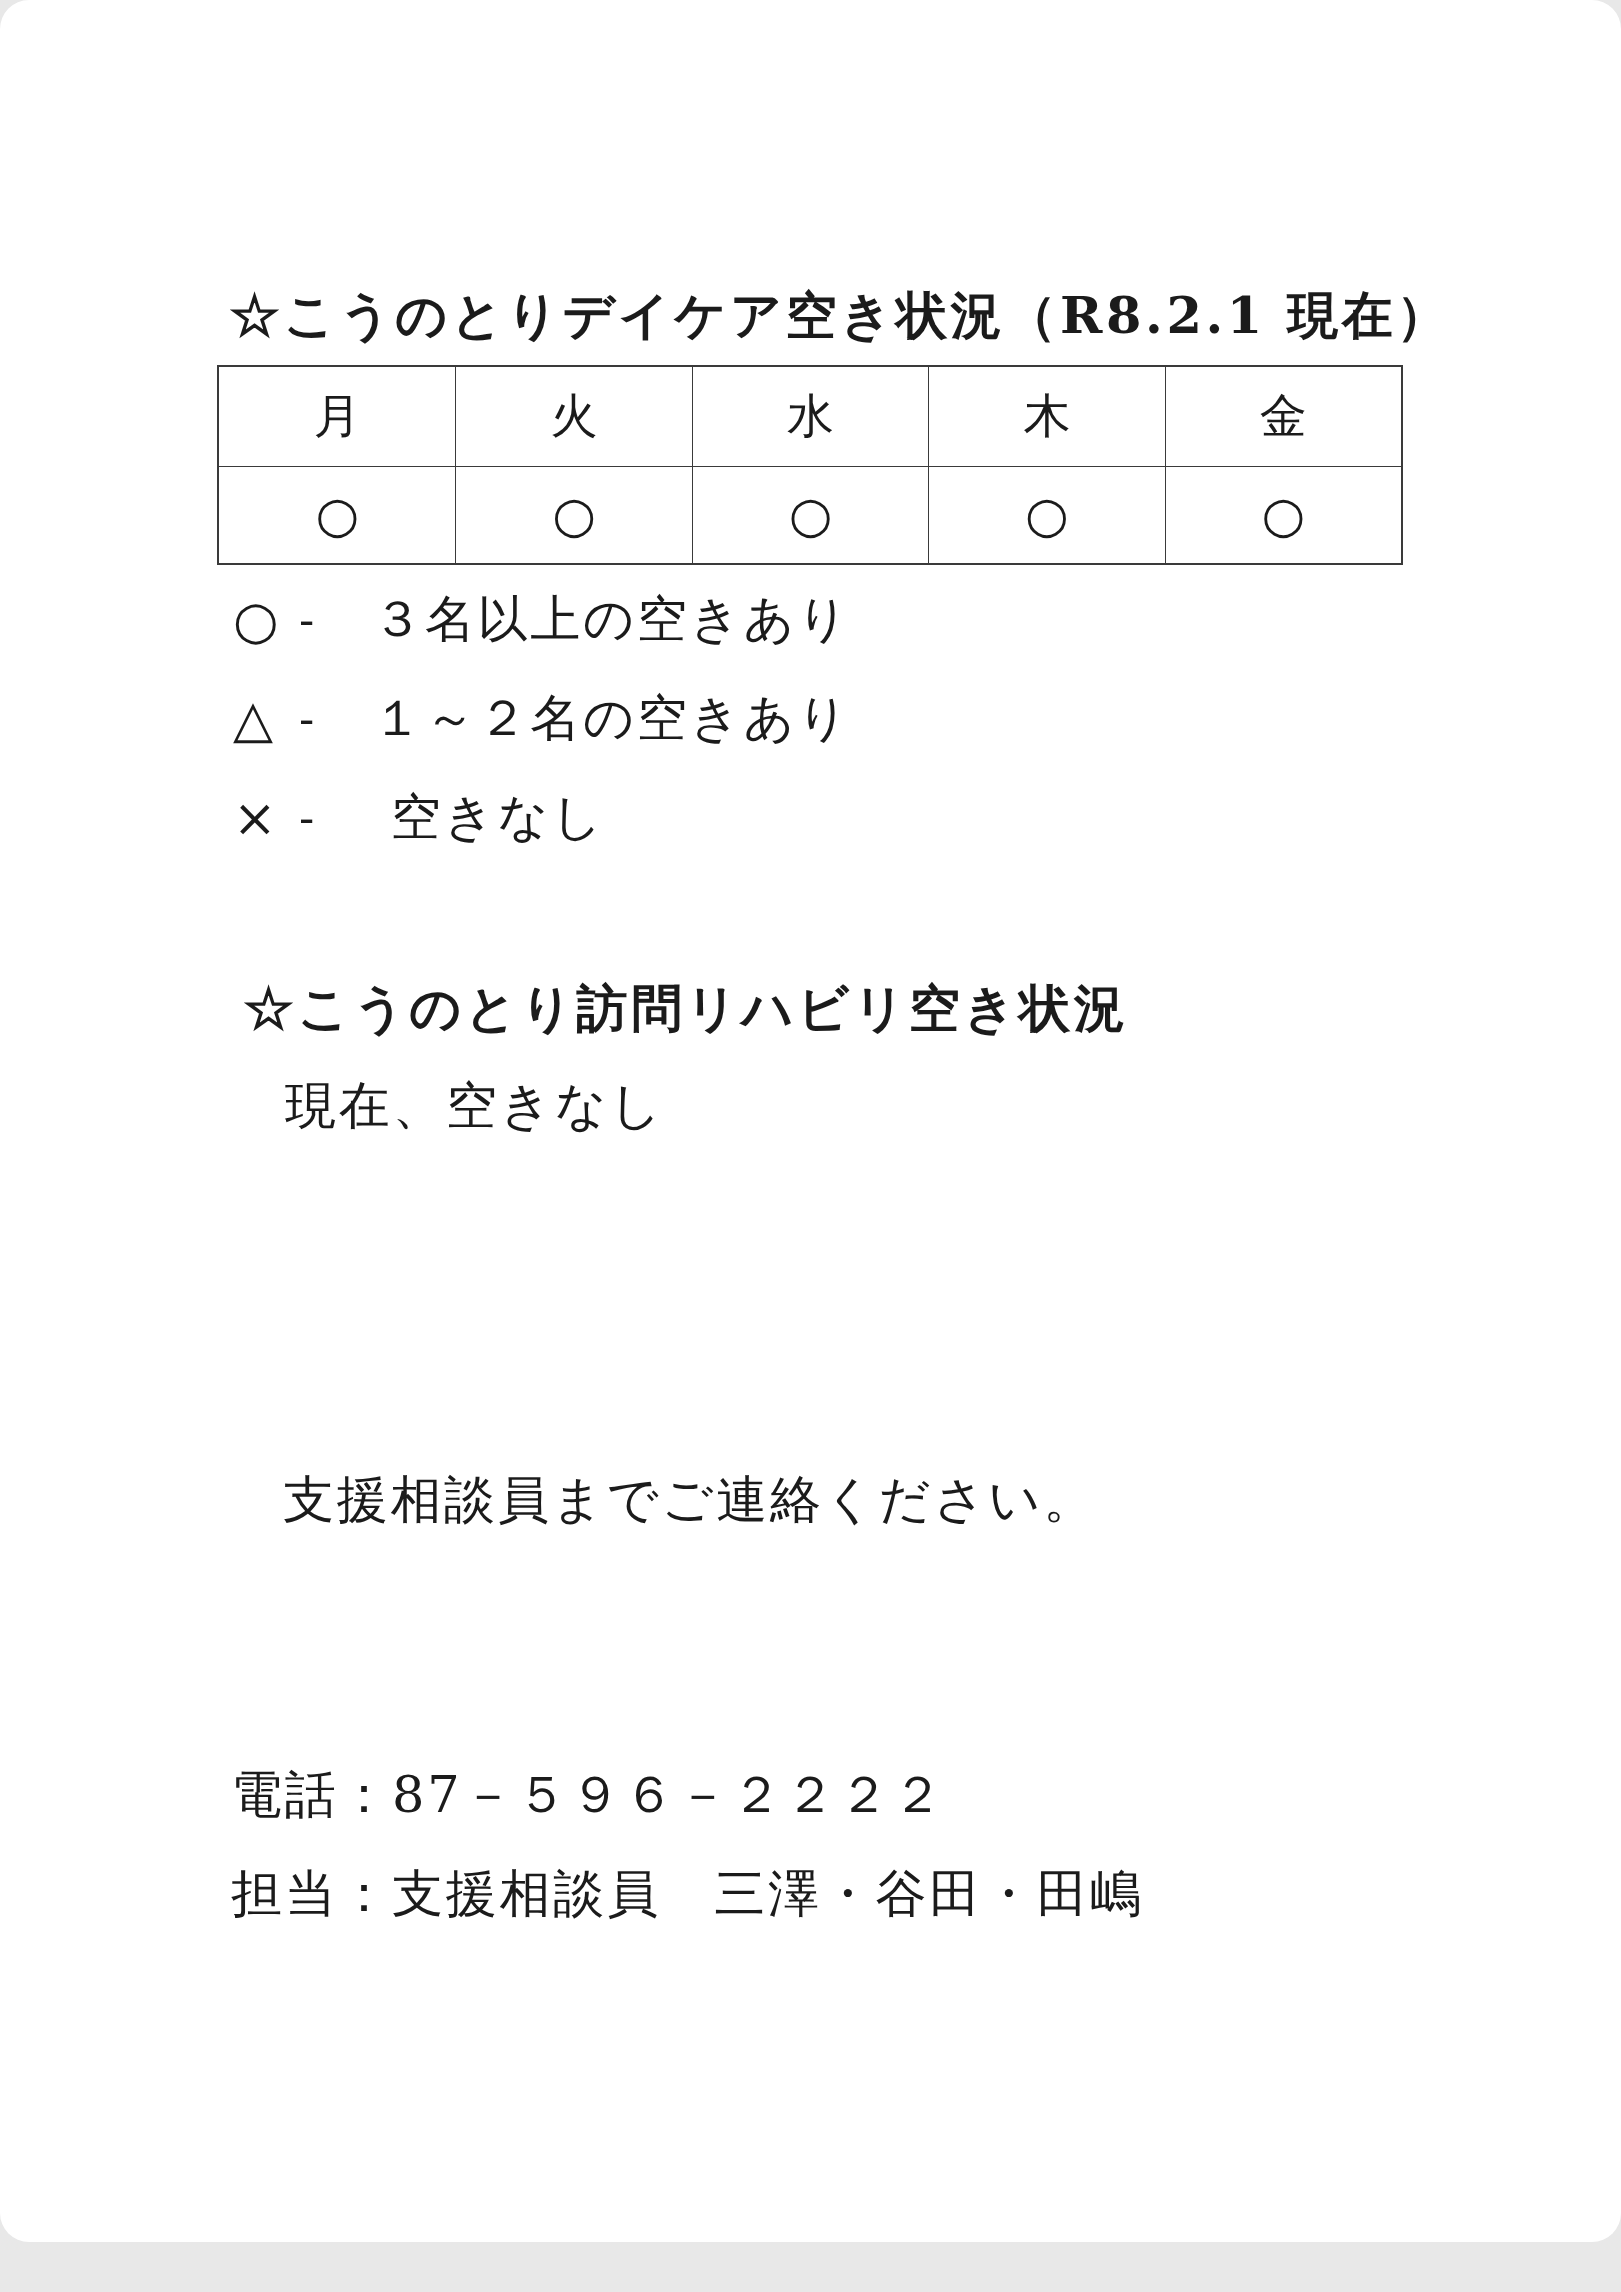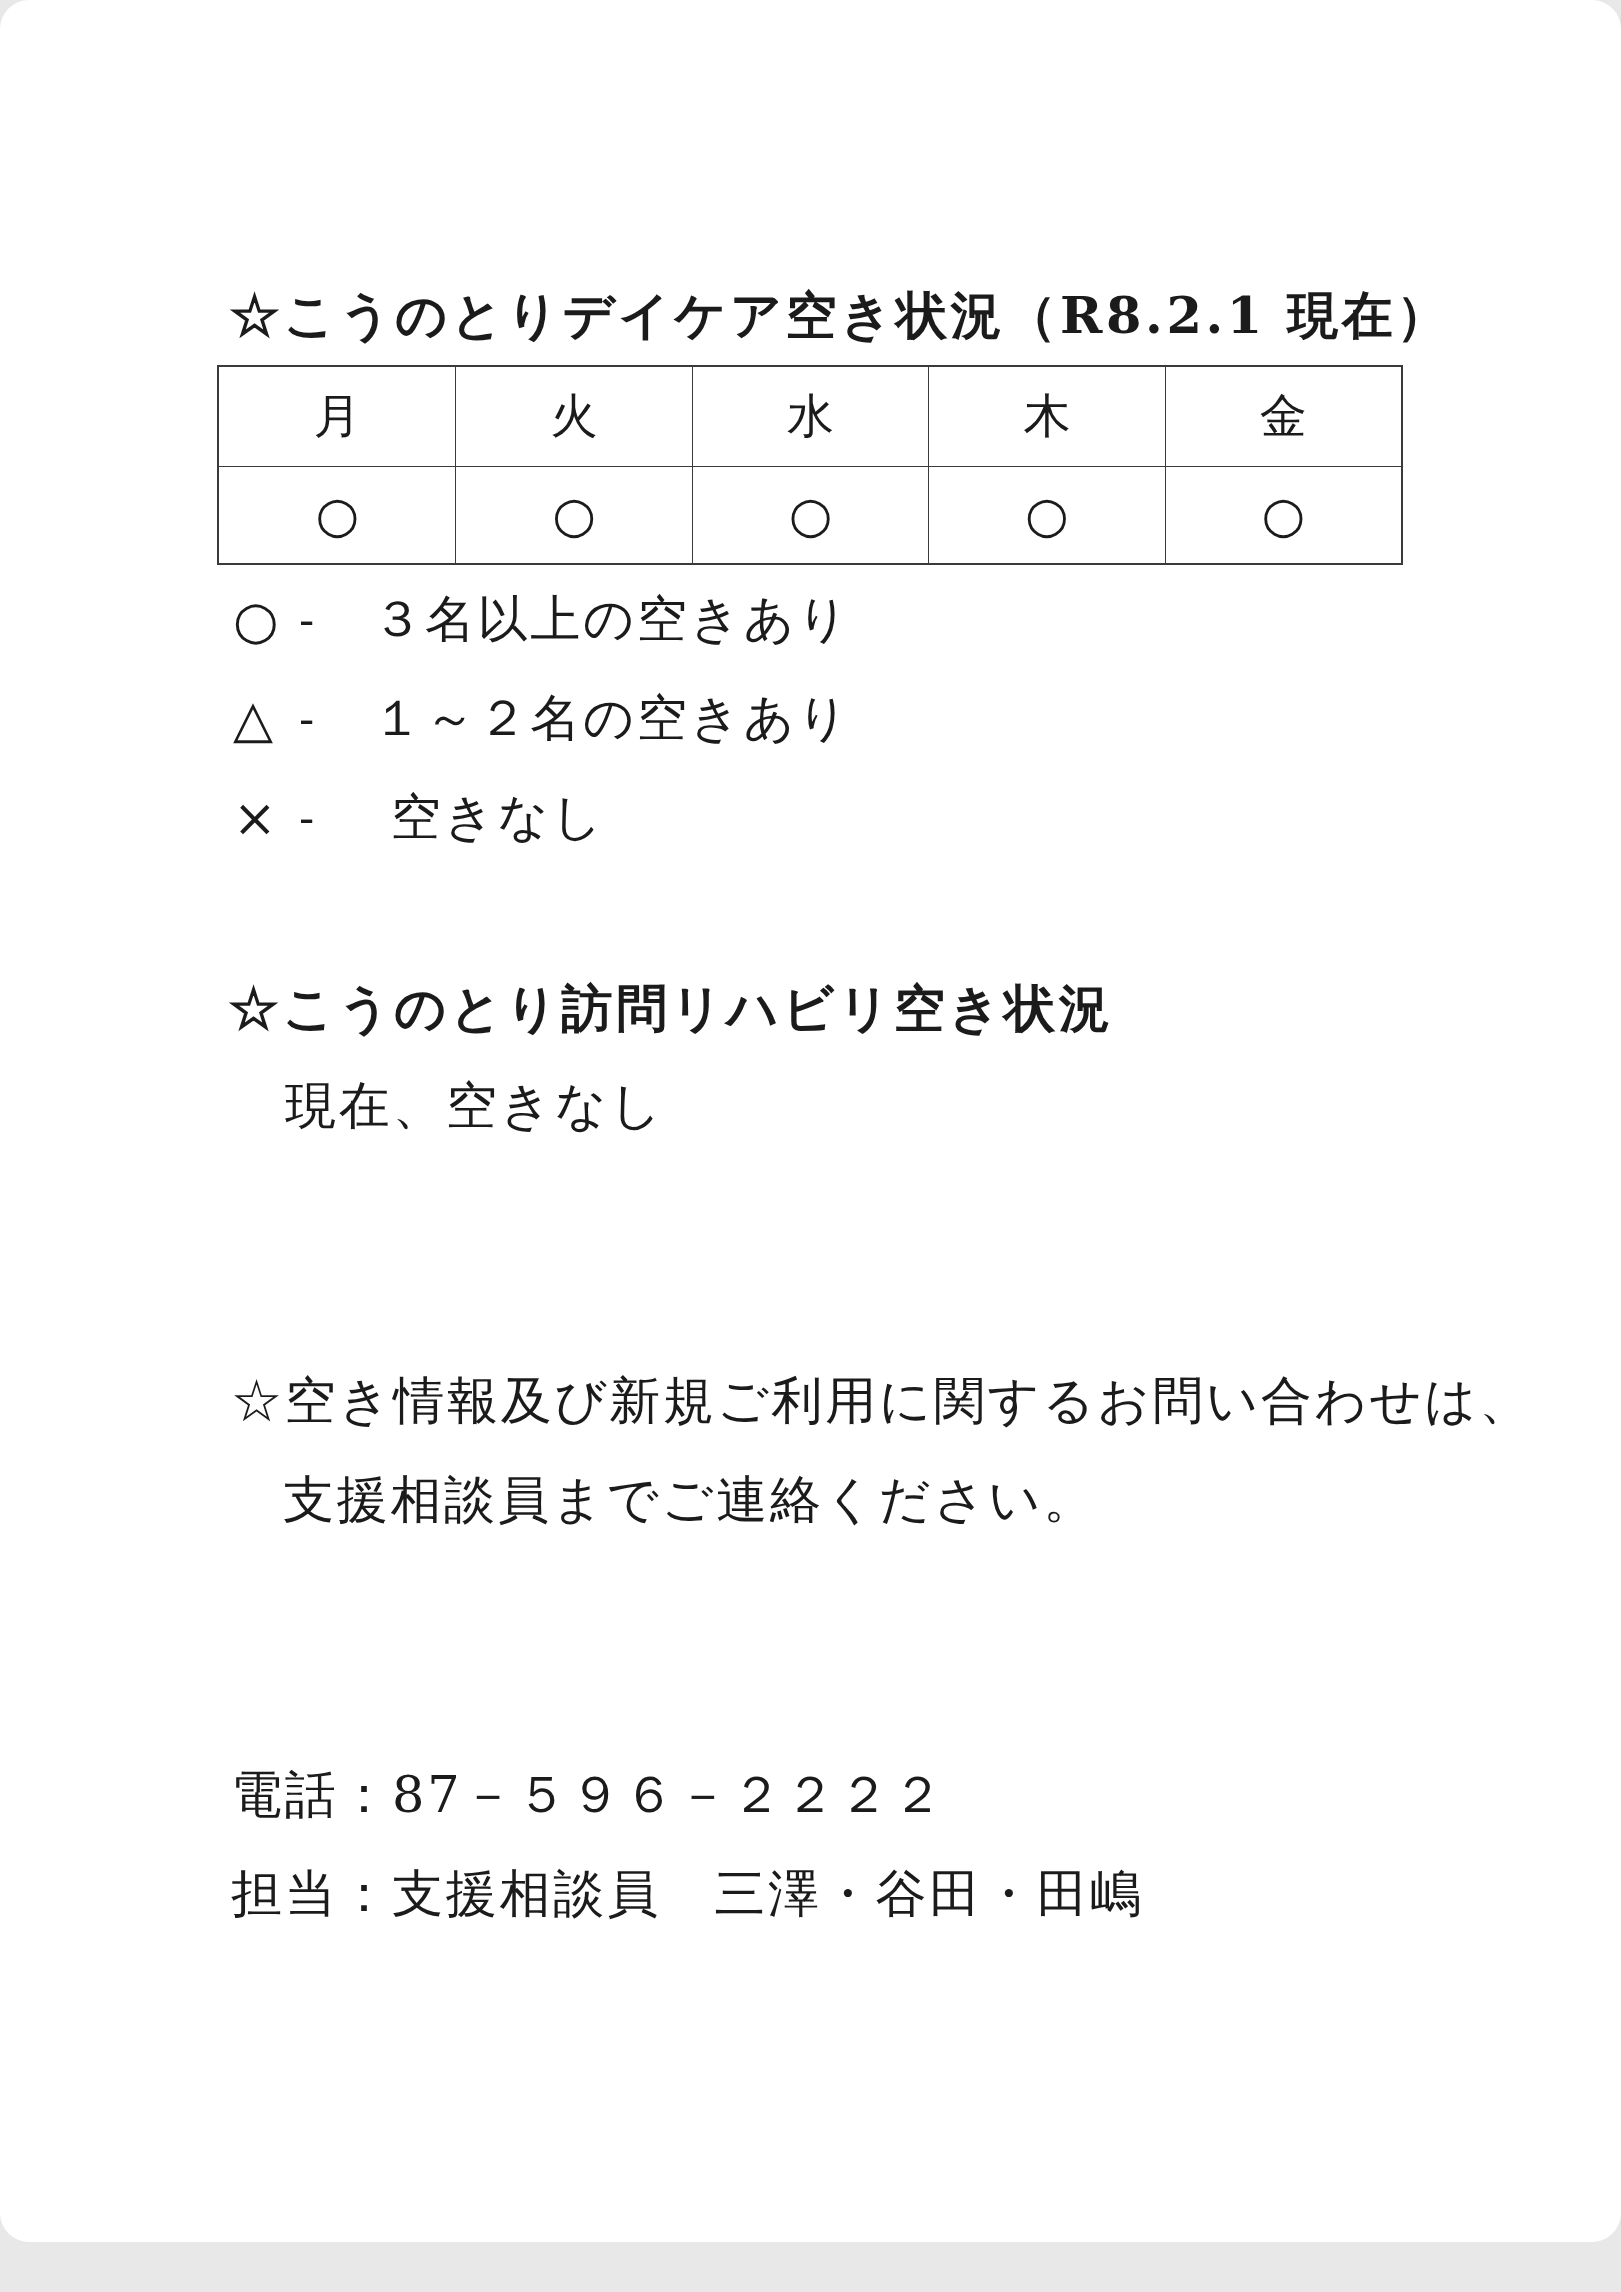--- a/index.html
+++ b/index.html
@@ -76,21 +76,21 @@
     margin: 0 18px 0 16px;
   }
   .legend-label {
     font-size: 50px;
     letter-spacing: 2.7px;
     white-space: pre;
     margin-left: 40px;
   }
 
   
-  .rehab-title  { left: 228px; top: 978px; }
+  .rehab-title  { left: 243px; top: 978px; }
   .rehab-status { left: 285px; top: 1075px; }
 
   
   .inquiry-line-1  { left: 231px; top: 1370px; }
   .inquiry-line-2  { left: 283px; top: 1469px; }
   .contact-heading { left: 231px; top: 1567px; }
   .contact-address { left: 231px; top: 1666px; }
   .contact-phone   { left: 231px; top: 1764px; }
   .contact-staff   { left: 231px; top: 1863px; }
 </style>
@@ -128,19 +128,18 @@
     <div class="legend-row">
       <span class="legend-symbol">×</span>
       <span class="legend-sep">-</span>
       <span class="legend-label"> 空きなし</span>
     </div>
   </div>
 
   <div class="abs jp heading rehab-title">☆こうのとり訪問リハビリ空き状況</div>
   <div class="abs jp rehab-status">現在、空きなし</div>
 
-  <div class="abs jp inquiry-line-1">☆空き情報及び新規ご利用に関するお問い合わせは、</div>
   <div class="abs jp inquiry-line-2">支援相談員までご連絡ください。</div>
   <div class="abs jp contact-phone">電話：87－５９６－２２２２</div>
   <div class="abs jp contact-staff">担当：支援相談員　三澤・谷田・田嶋</div>
 
 </div>
 
 
 </body></html>

